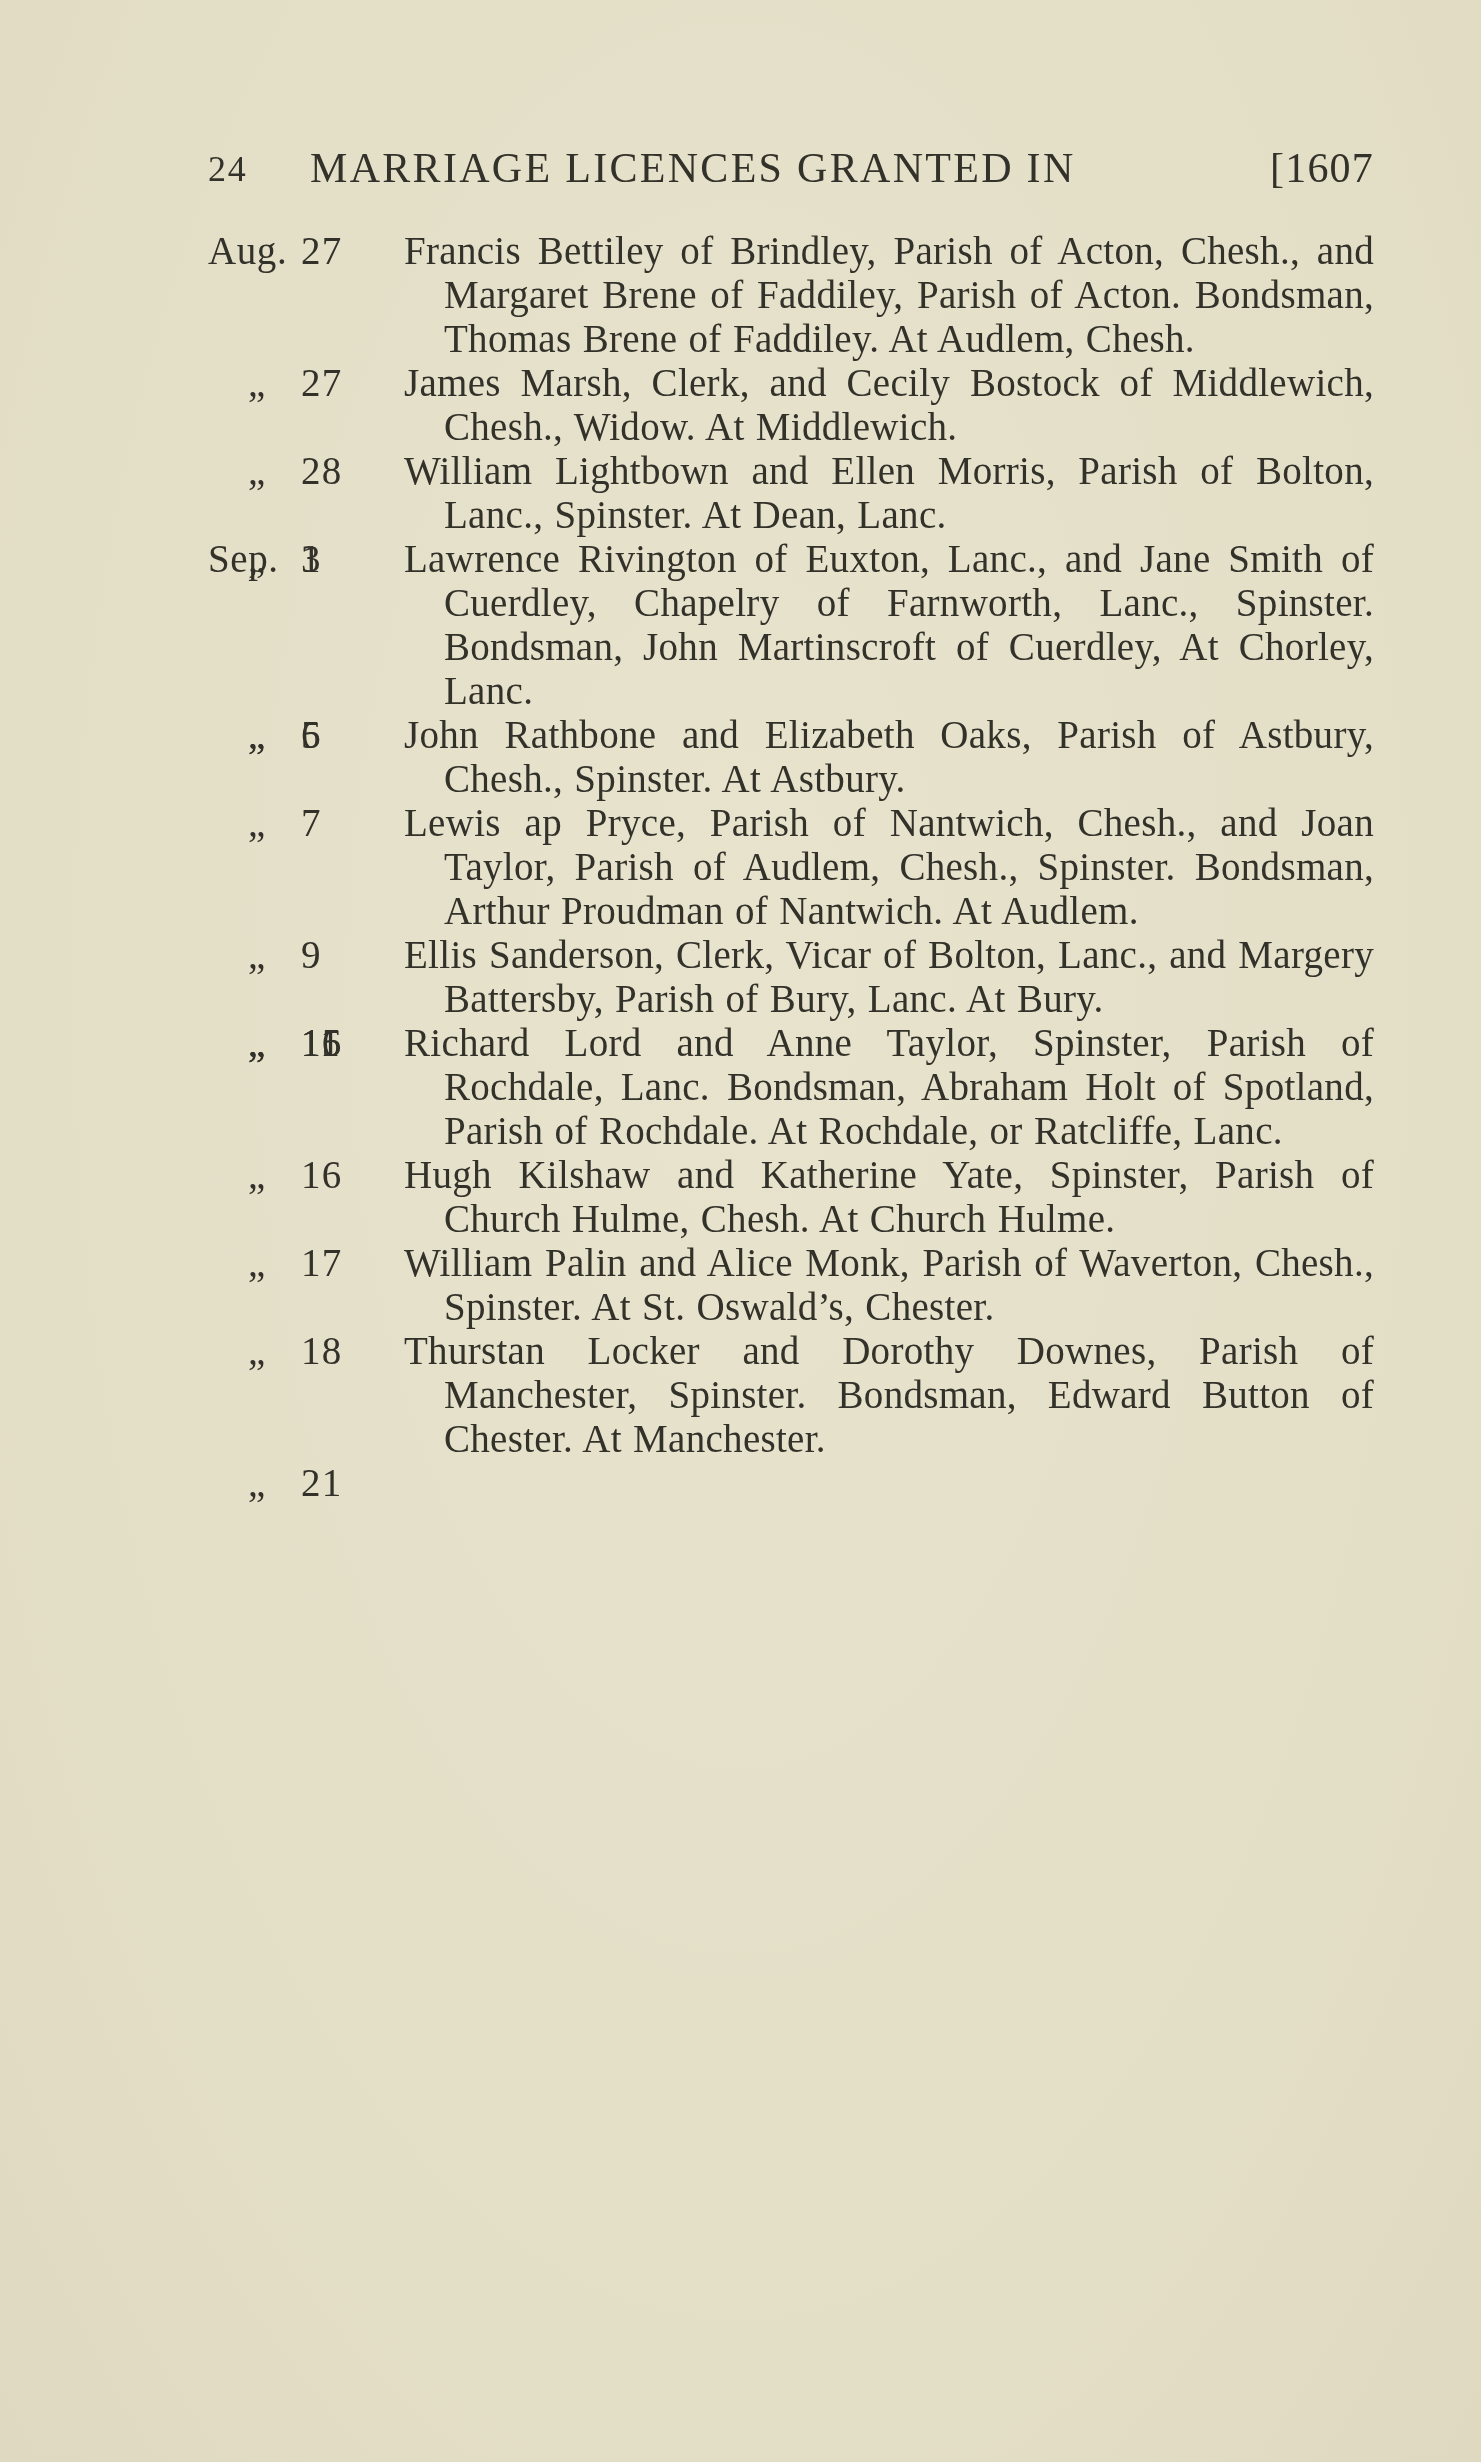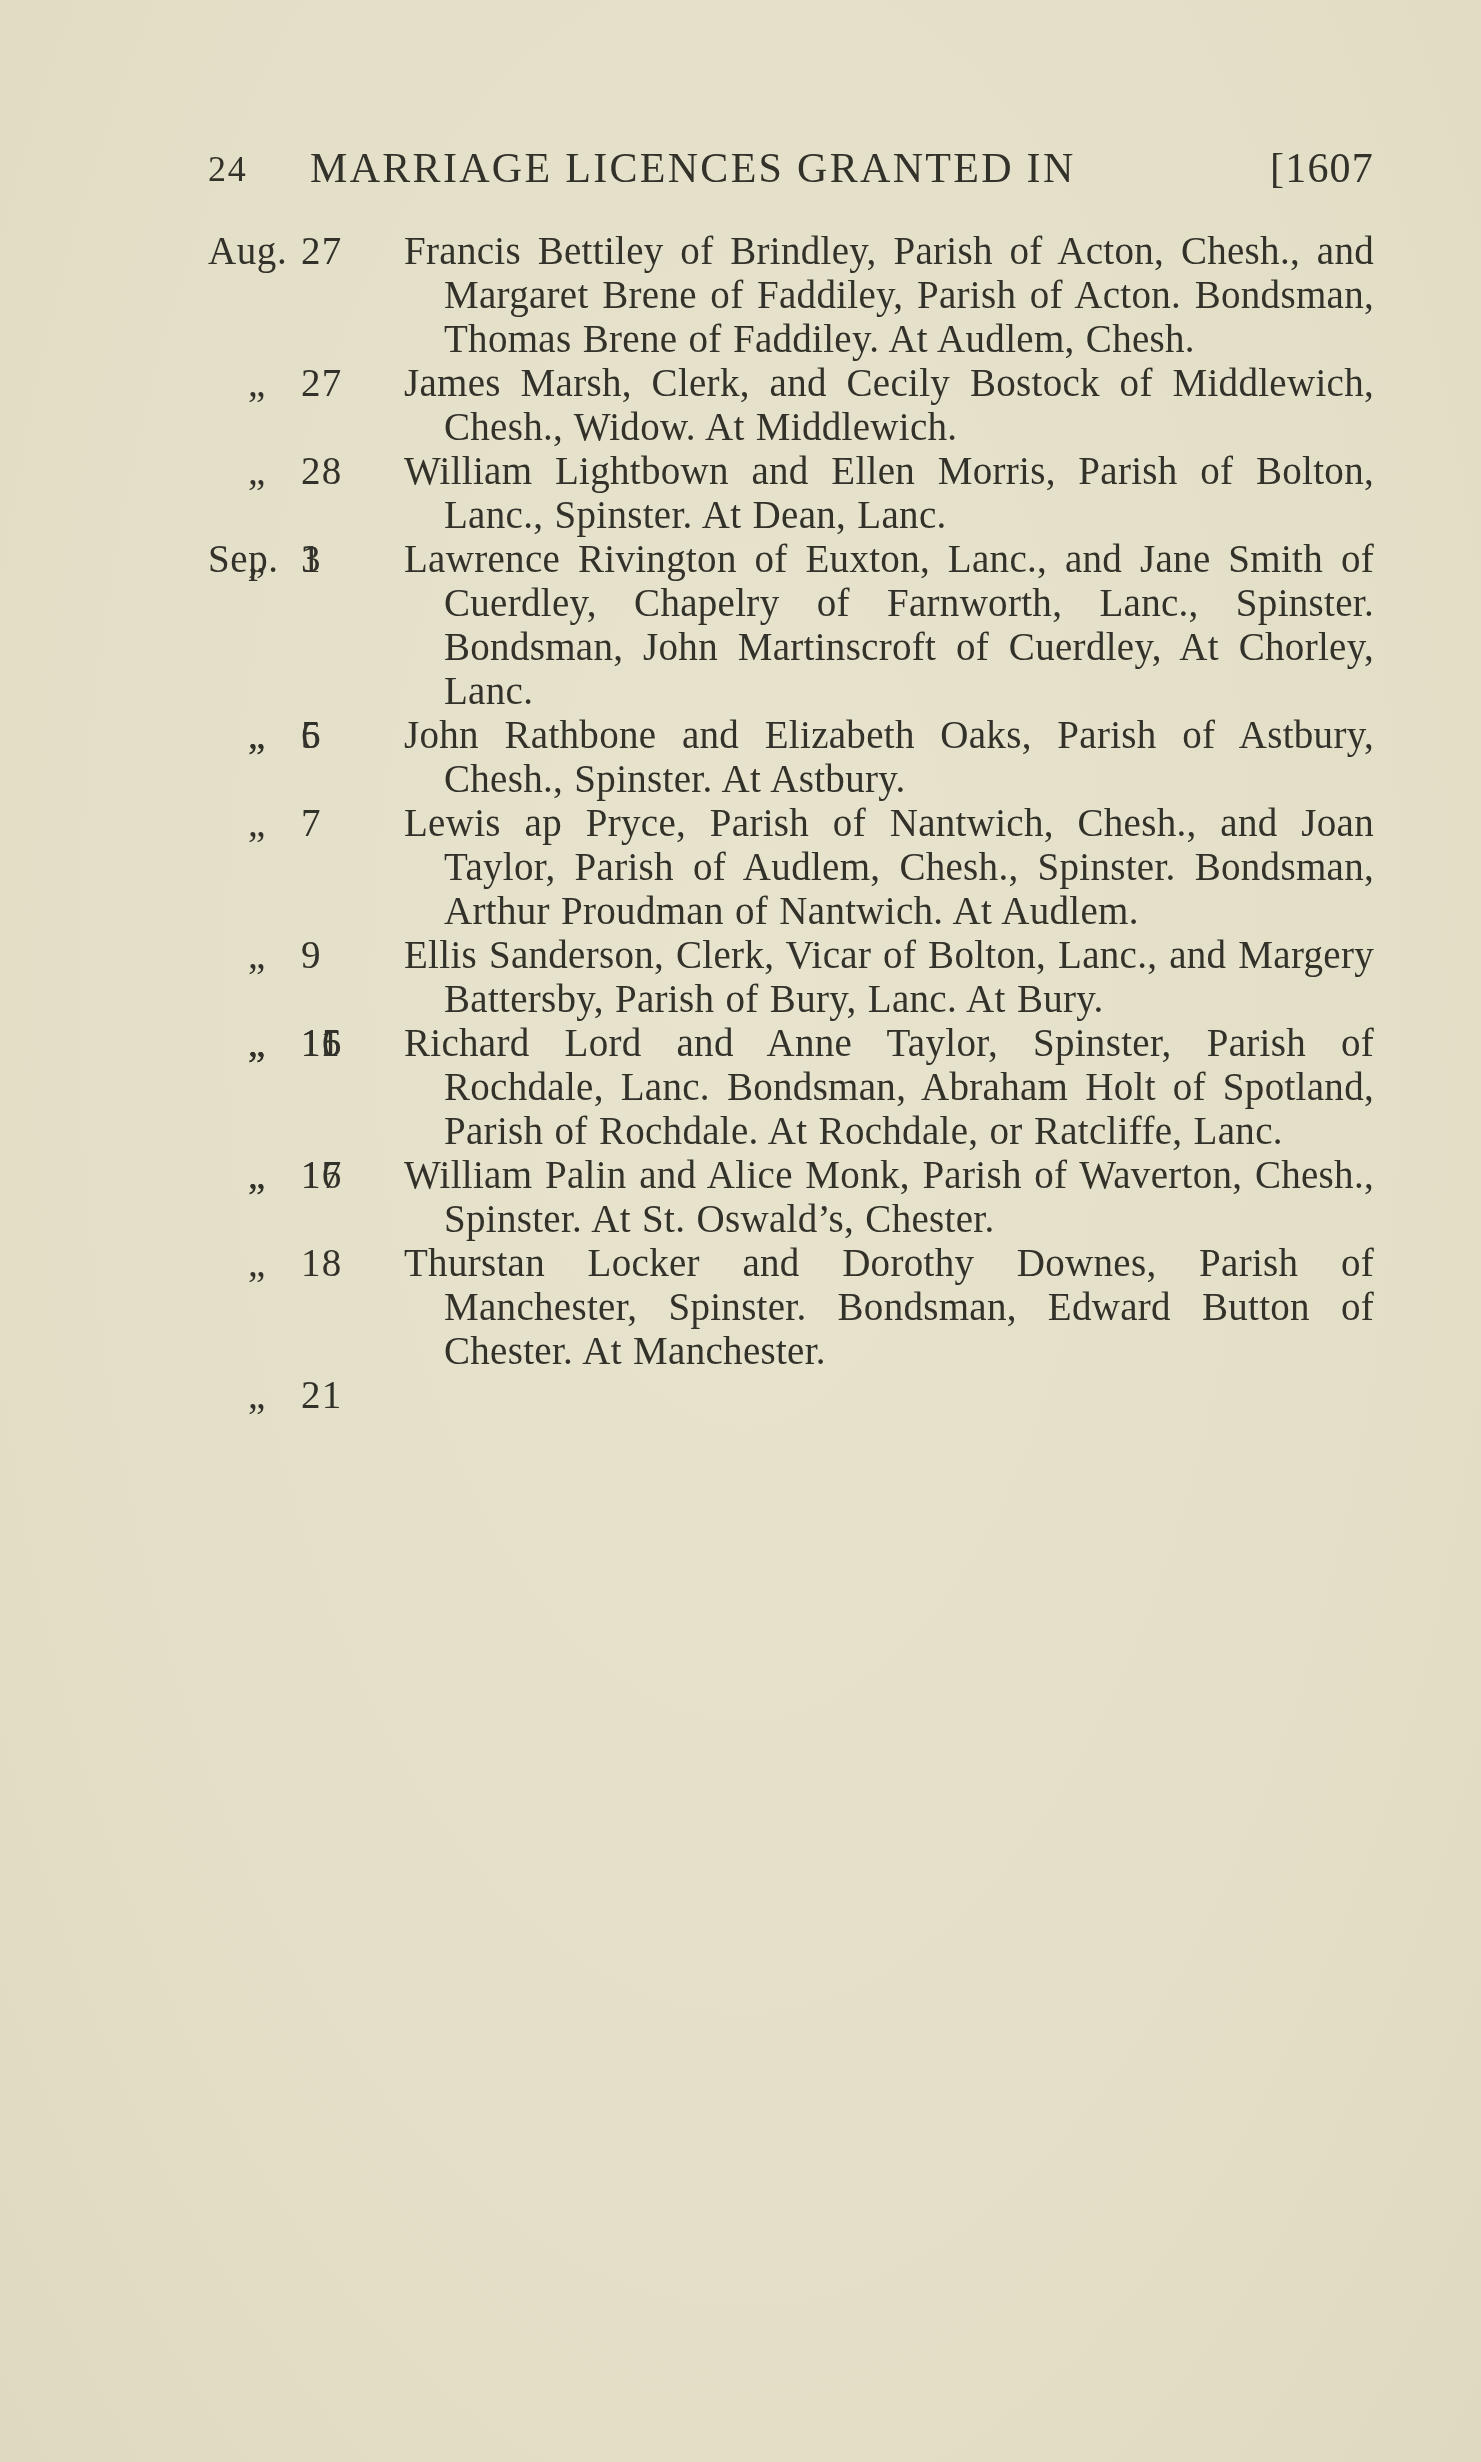--- a/index.html
+++ b/index.html
@@ -151,20 +151,21 @@
       <span class="day">15</span>
     </div>
     <div class="entry">
       <span class="month ditto">„</span>
       <span class="day">16</span>
       <div class="text">Richard Lord and Anne Taylor, Spinster, Parish of Rochdale, Lanc.  Bondsman, Abraham Holt of Spotland, Parish of Rochdale.  At Rochdale, or Ratcliffe, Lanc.</div>
     </div>
     <div class="entry">
       <span class="month ditto">„</span>
       <span class="day">16</span>
+      <div class="text">Hugh Kilshaw and Katherine Yate, Spinster, Parish of Church Hulme, Chesh.  At Church Hulme.</div>
     </div>
     <div class="entry">
       <span class="month ditto">„</span>
       <span class="day">17</span>
       <div class="text">William Palin and Alice Monk, Parish of Waverton, Chesh., Spinster.  At St. Oswald’s, Chester.</div>
     </div>
     <div class="entry">
       <span class="month ditto">„</span>
       <span class="day">18</span>
       <div class="text">Thurstan Locker and Dorothy Downes, Parish of Manchester, Spinster.  Bondsman, Edward Button of Chester.  At Manchester.</div>

